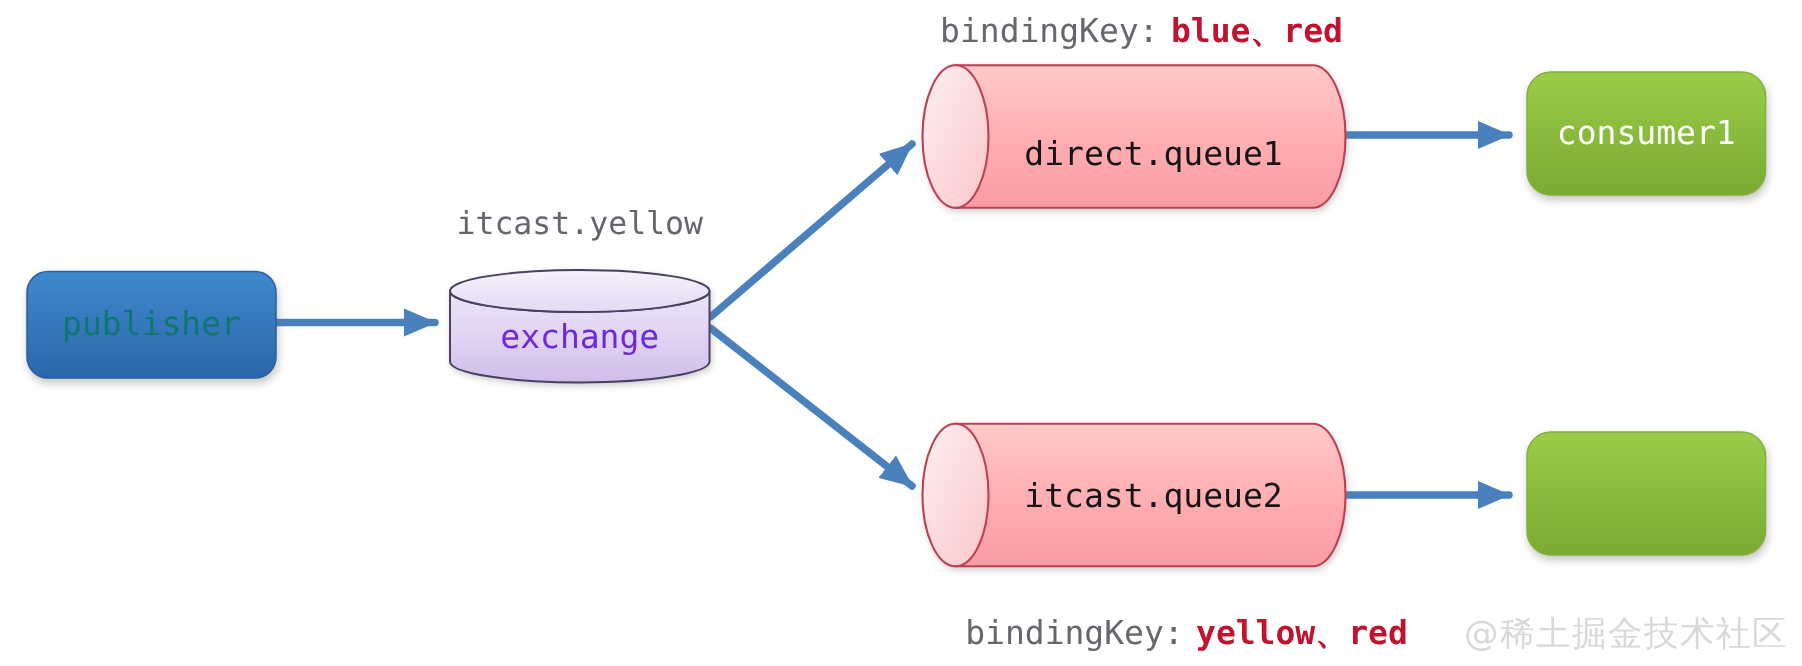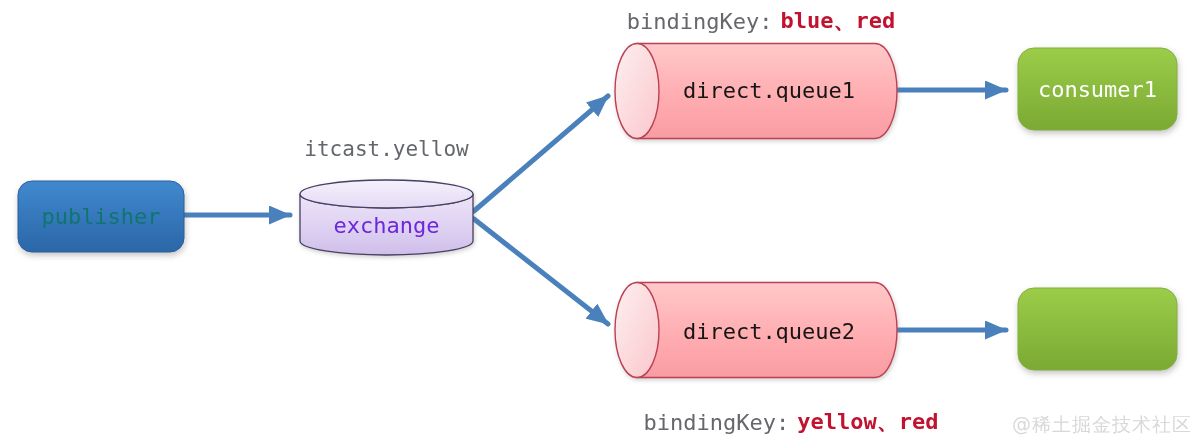--- a/index.html
+++ b/index.html
@@ -6,31 +6,31 @@
   .canvas{
     position:relative;width:1201px;height:444px;background:#ffffff;overflow:hidden;
     font-family:"DejaVu Sans Mono","Liberation Mono",monospace;
   }
   .layer{position:absolute;left:0;top:0;width:1201px;height:444px;}
   .lbl{position:absolute;display:flex;align-items:center;justify-content:center;
        white-space:nowrap;pointer-events:none;}
   .lbl-publisher{left:18px;top:181px;width:166px;height:71px;font-size:22px;color:#0f766e;}
   .lbl-exchange-caption{left:266px;top:136px;width:241px;height:26px;font-size:21px;color:#63666c;}
   .lbl-exchange{left:300px;top:198px;width:173px;height:54px;font-size:22px;color:#6d28d9;}
-  .lbl-queue1{left:650px;top:43px;width:238px;height:94px;font-size:22px;color:#151515;}
+  .lbl-queue1{left:650px;top:56px;width:238px;height:94px;font-size:22px;color:#151515;}
   .lbl-queue2{left:650px;top:284px;width:238px;height:94px;font-size:22px;color:#151515;}
   .lbl-consumer1{left:1018px;top:48px;width:159px;height:82px;font-size:22px;color:#ffffff;}
   .lbl-consumer2{left:1018px;top:288px;width:159px;height:82px;font-size:22px;color:#ffffff;}
   .binding-line{position:absolute;width:410px;display:flex;align-items:center;justify-content:center;
        font-size:22px;white-space:nowrap;}
   .binding-top{left:556px;top:6px;}
   .binding-bottom{left:586px;top:407px;}
   .binding-prefix{color:#65676c;margin-right:0.62ch;}
   .binding-keys{color:#c1122f;font-weight:bold;}
-  .watermark{position:absolute;right:9px;bottom:6px;font-size:19px;color:#d8d8d8;
+  .watermark{position:absolute;right:9px;bottom:6px;font-size:23px;color:#d8d8d8;
        font-family:"DejaVu Sans","Liberation Sans",sans-serif;letter-spacing:1px;}
   .shadowed{filter:drop-shadow(1px 3px 3px rgba(90,90,90,0.35));}
   .shadow-soft{filter:drop-shadow(1px 2px 2px rgba(120,120,120,0.35));}
 </style>
 </head>
 <body>
 
 <div class="canvas">
 
   <svg class="layer" viewBox="0 0 1201 444">
@@ -97,21 +97,21 @@
   </svg>
 
   <div class="lbl lbl-publisher">publisher</div>
 
   <div class="lbl lbl-exchange-caption">itcast.yellow</div>
 
   <div class="lbl lbl-exchange">exchange</div>
 
   <div class="lbl lbl-queue1">direct.queue1</div>
 
-  <div class="lbl lbl-queue2">direct.queue2</div>
+  <div class="lbl lbl-queue2">itcast.queue2</div>
 
   <div class="lbl lbl-consumer1">consumer1</div>
 
 
   <div class="binding-line binding-top">
     <span class="binding-prefix">bindingKey:</span>
     <span class="binding-keys">blue、red</span>
   </div>
 
   <div class="binding-line binding-bottom">

